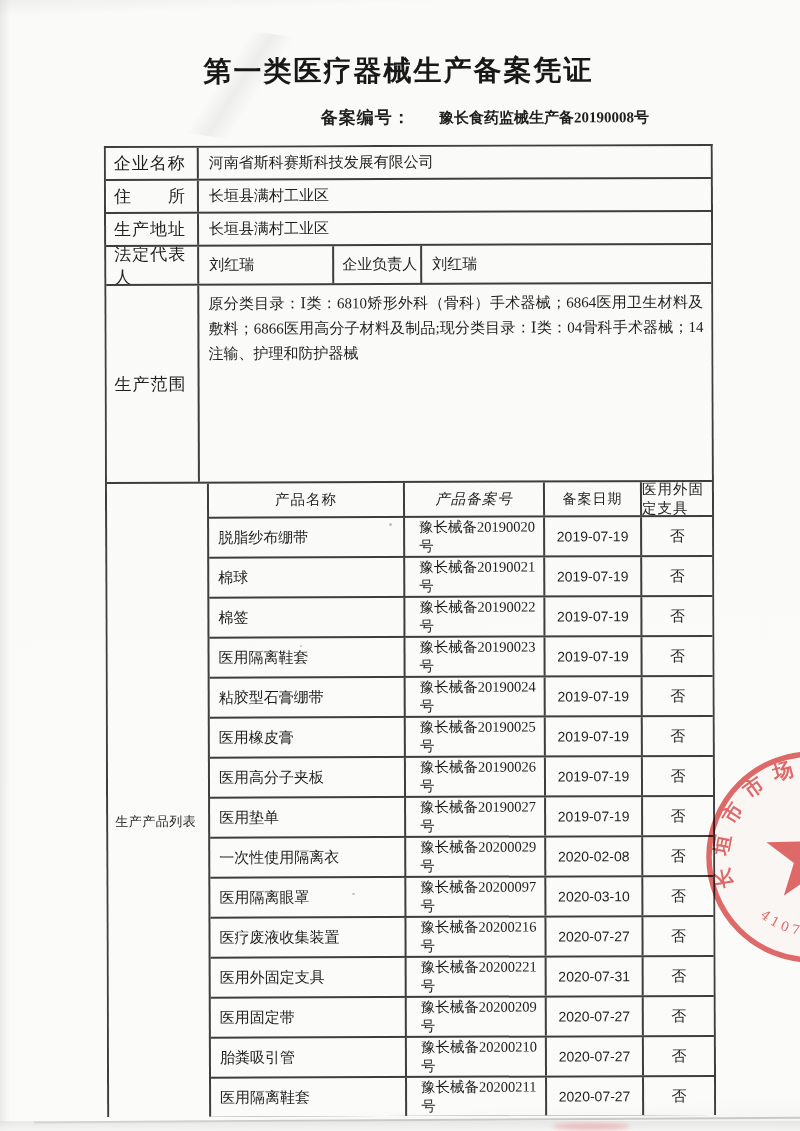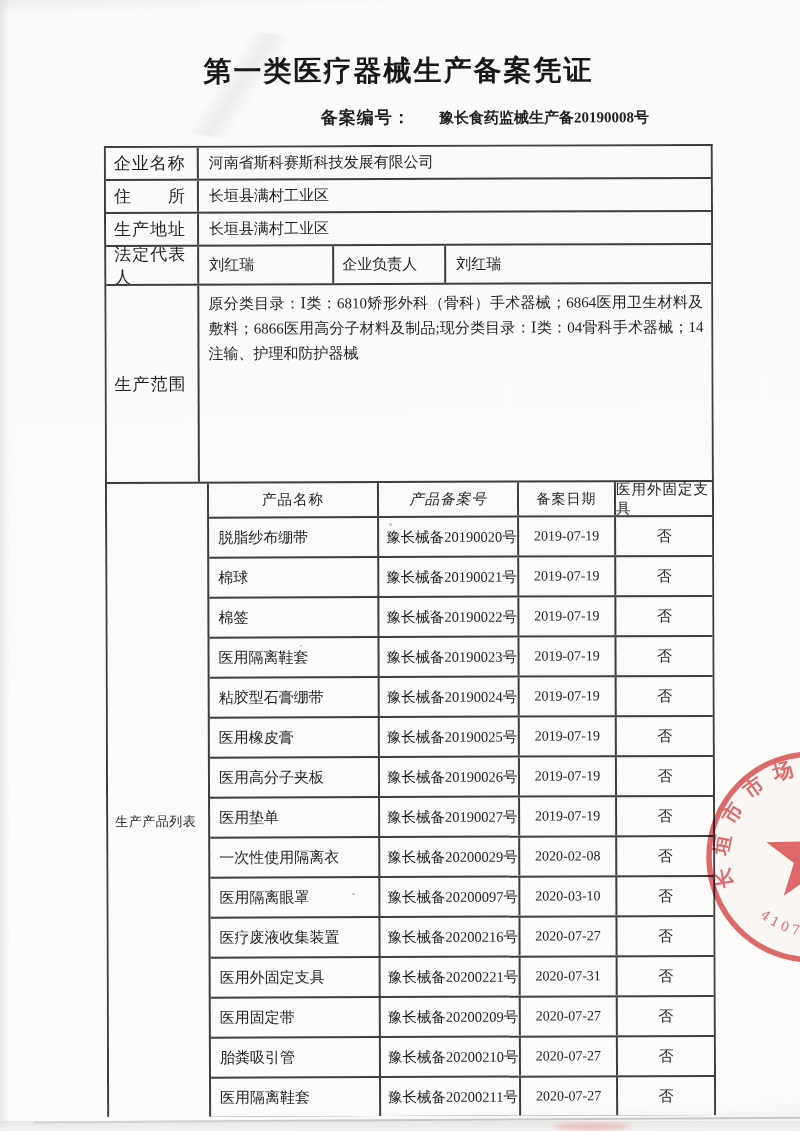--- a/index.html
+++ b/index.html
@@ -47,39 +47,39 @@
   .tbl-clip{position:absolute; left:105px; top:145px; width:609px; height:971px; overflow:hidden;}
   .tbl{width:605px; border:2px solid #3e3e3e; border-bottom:none; box-sizing:content-box; background:transparent;}
   .row{display:flex; border-bottom:2px solid #3e3e3e; box-sizing:border-box;}
   .cell{box-sizing:border-box; display:flex; align-items:center; overflow:hidden;}
   .bR{border-right:2px solid #3e3e3e;}
   .lab{width:93px; padding-left:8px; font-size:17px; letter-spacing:1px;}
   .val{flex:1; padding-left:10px; font-size:15px;}
   .r-std{height:33px;}
   .r4{height:39px;}
   .r4 .v1{width:135px; padding-left:10px; font-size:15px;}
-  .r4 .l2{width:112px; padding-left:8px; font-size:15px;}
+  .r4 .l2{width:88px; padding-left:8px; font-size:15px;}
   .r4 .v2{flex:1; padding-left:10px; font-size:15px;}
   .r-scope{height:198px;}
   .r-scope .lab{align-items:center;}
   .scope-text{
     flex:1; align-self:flex-start; padding:6px 8px 0 9px; font-size:15px; line-height:25px;
     display:block; text-align:justify;
   }
   
   .r-products{border-bottom:none; align-items:stretch;}
   .pl-cell{width:93px; padding-left:7px; font-size:13px; letter-spacing:.5px; display:flex; align-items:center;}
   .pr-area{flex:1; display:flex; flex-direction:column;}
   .phead{display:flex; height:33px; border-bottom:2px solid #3e3e3e;}
   .ph{box-sizing:border-box; display:flex; align-items:center; justify-content:center; font-size:14.5px; letter-spacing:1px;}
   .prow{display:flex; height:38px; border-bottom:2px solid #3e3e3e;}
   .pc{box-sizing:border-box; display:flex; align-items:center; overflow:hidden; font-size:15px;}
-  .c-name{width:170px; padding-left:9px; border-right:2px solid #3e3e3e;}
-  .c-reg{width:140px; padding-left:7px; border-right:2px solid #3e3e3e; font-size:14.5px;}
-  .c-date{width:97px; justify-content:center; border-right:2px solid #3e3e3e; font-size:14px; font-family:Liberation Serif, serif;}
+  .c-name{width:196px; padding-left:9px; border-right:2px solid #3e3e3e;}
+  .c-reg{width:140px; padding-left:14px; border-right:2px solid #3e3e3e; font-size:14.5px;}
+  .c-date{width:97px; justify-content:center; border-right:2px solid #3e3e3e; font-size:14px; font-family:Liberation Sans, sans-serif;}
   .c-ent{flex:1; justify-content:center;}
 
   
   .seal{position:absolute; left:0; top:0; pointer-events:none; mix-blend-mode:multiply; opacity:.88;}
 </style>
 </head>
 <body>
 
 <div class="page">
 

